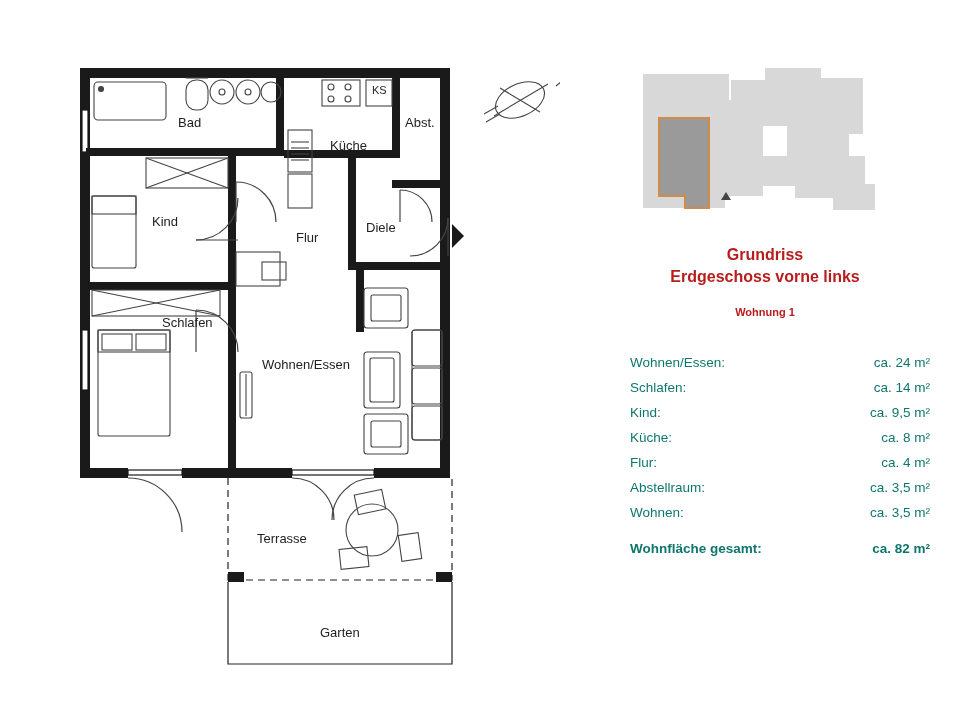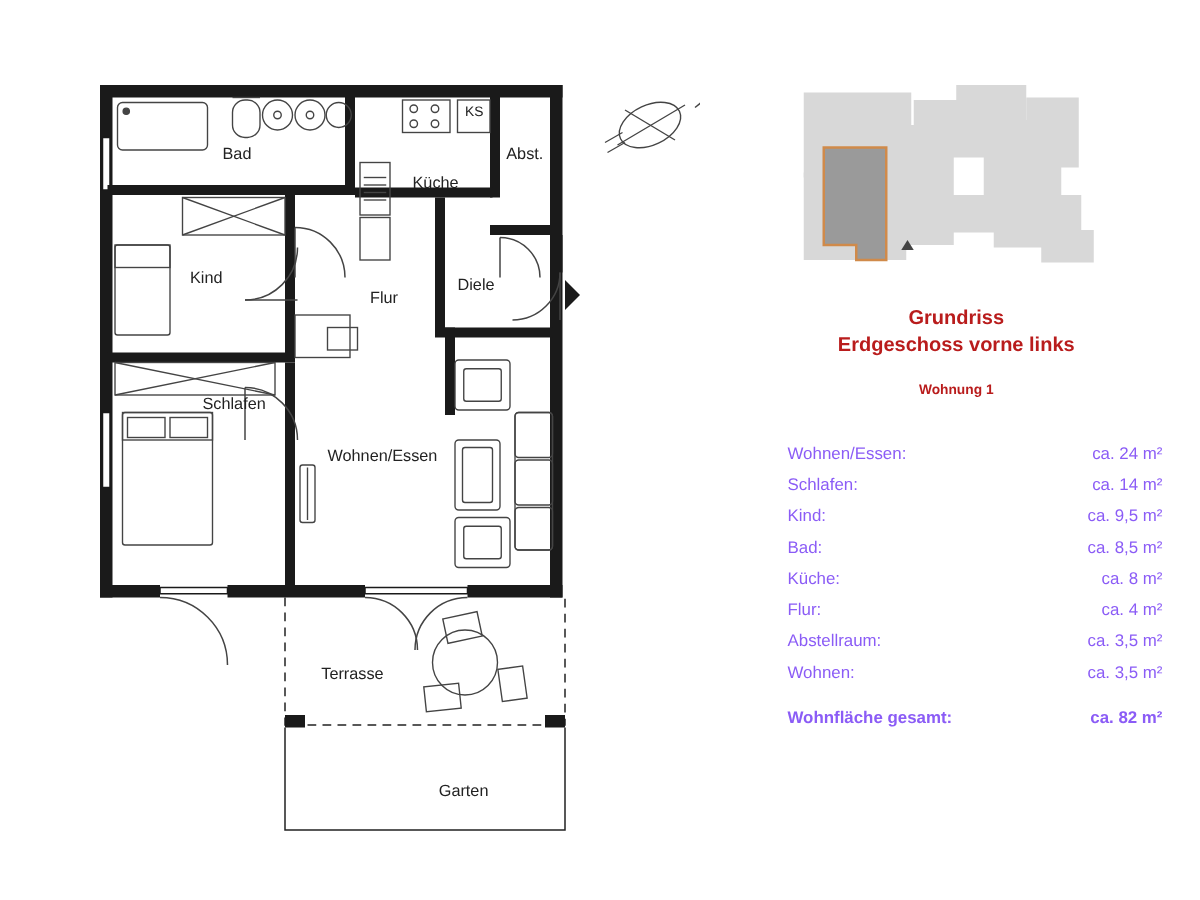--- a/index.html
+++ b/index.html
@@ -55,21 +55,21 @@
   .titleblock .sub {
     margin-top: 18px;
     font-size: 11px;
   }
   #area-table {
     margin-top: 30px;
     width: 300px;
     margin-left: 30px;
     border-collapse: collapse;
     font-size: 13.5px;
-    color: #8b5cf6;
+    color: #0f766e;
   }
   #area-table td {
     padding: 5px 0;
     vertical-align: top;
   }
   #area-table td.name { text-align: left; }
   #area-table td.val  { text-align: right; padding-left: 14px; }
   #area-table tr.total td {
     font-weight: bold;
     padding-top: 16px;
@@ -246,21 +246,21 @@
   <div class="room-label" style="left:178px; top:115px;">Bad</div>
   <div class="room-label" style="left:330px; top:138px;">Küche</div>
   <div class="room-label" style="left:405px; top:115px;">Abst.</div>
   <div class="room-label" style="left:372px; top:84px; font-size:11px;">KS</div>
   <div class="room-label" style="left:152px; top:214px;">Kind</div>
   <div class="room-label" style="left:296px; top:230px;">Flur</div>
   <div class="room-label" style="left:366px; top:220px;">Diele</div>
   <div class="room-label" style="left:126px; top:315px;margin-left:36px;">Schlafen</div>
   <div class="room-label" style="left:262px; top:357px;">Wohnen/Essen</div>
   <div class="room-label" style="left:257px; top:531px;">Terrasse</div>
-  <div class="room-label" style="left:320px; top:625px;margin-left:31px;">Garten</div>
+  <div class="room-label" style="left:320px; top:625px;">Garten</div>
 </div>
 
 <div id="panel">
 
   <div id="key-map">
     <svg width="260" height="170" viewBox="0 0 260 170">
       <g fill="#d8d8d8" stroke="none">
         <rect x="8" y="14" width="86" height="68"></rect>
         <rect x="8" y="78" width="82" height="70"></rect>
         <rect x="84" y="40" width="44" height="96"></rect>
@@ -294,24 +294,20 @@
       </tr>
       <tr>
         <td class="name">Schlafen:</td>
         <td class="val">ca. 14 m²</td>
       </tr>
       <tr>
         <td class="name">Kind:</td>
         <td class="val">ca. 9,5 m²</td>
       </tr>
       <tr>
-        <td class="name">Bad:</td>
-        <td class="val">ca. 8,5 m²</td>
-      </tr>
-      <tr>
         <td class="name">Küche:</td>
         <td class="val">ca. 8 m²</td>
       </tr>
       <tr>
         <td class="name">Flur:</td>
         <td class="val">ca. 4 m²</td>
       </tr>
       <tr>
         <td class="name">Abstellraum:</td>
         <td class="val">ca. 3,5 m²</td>

